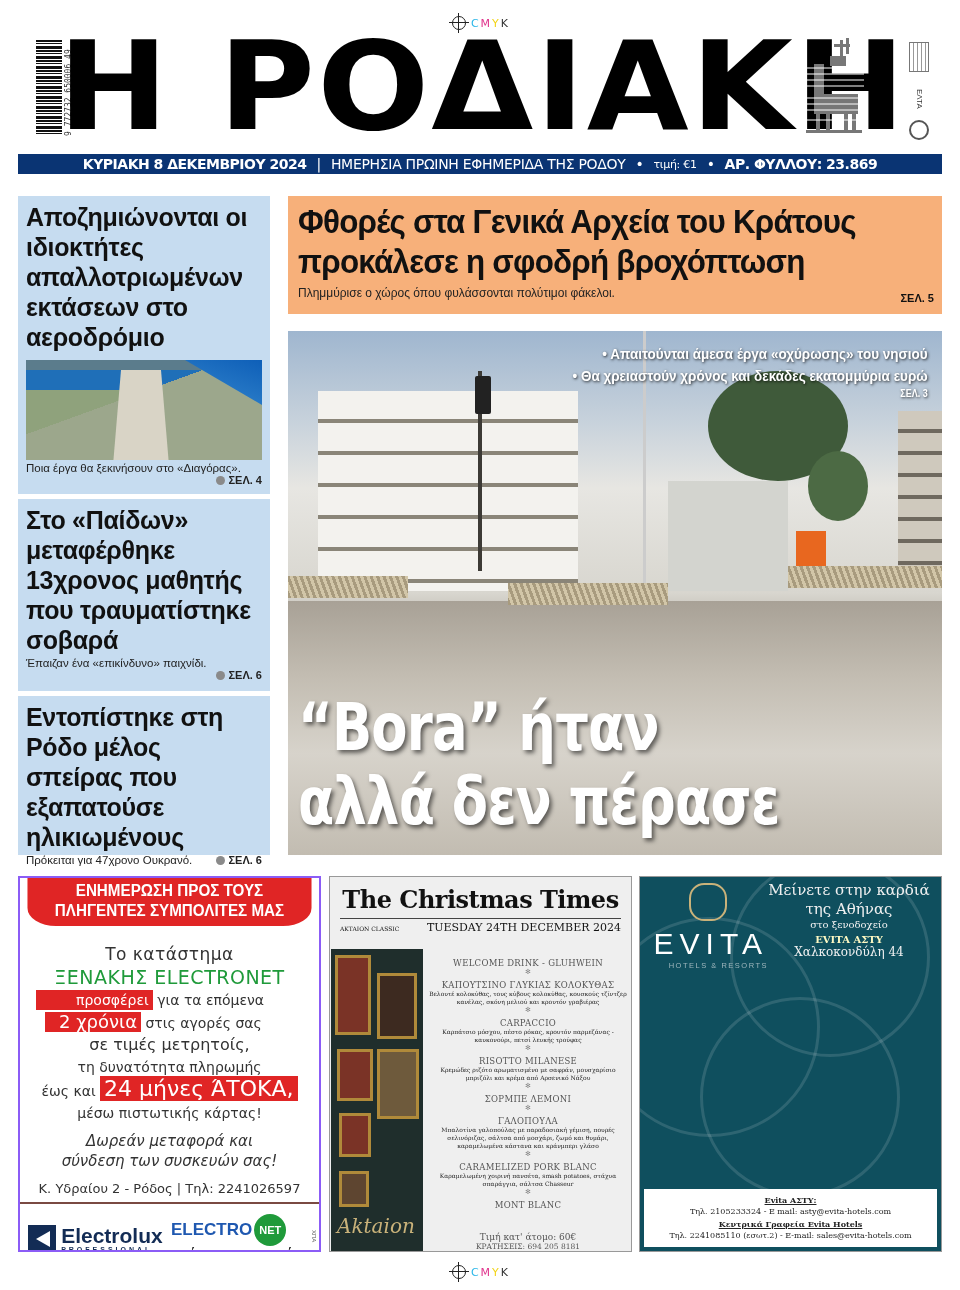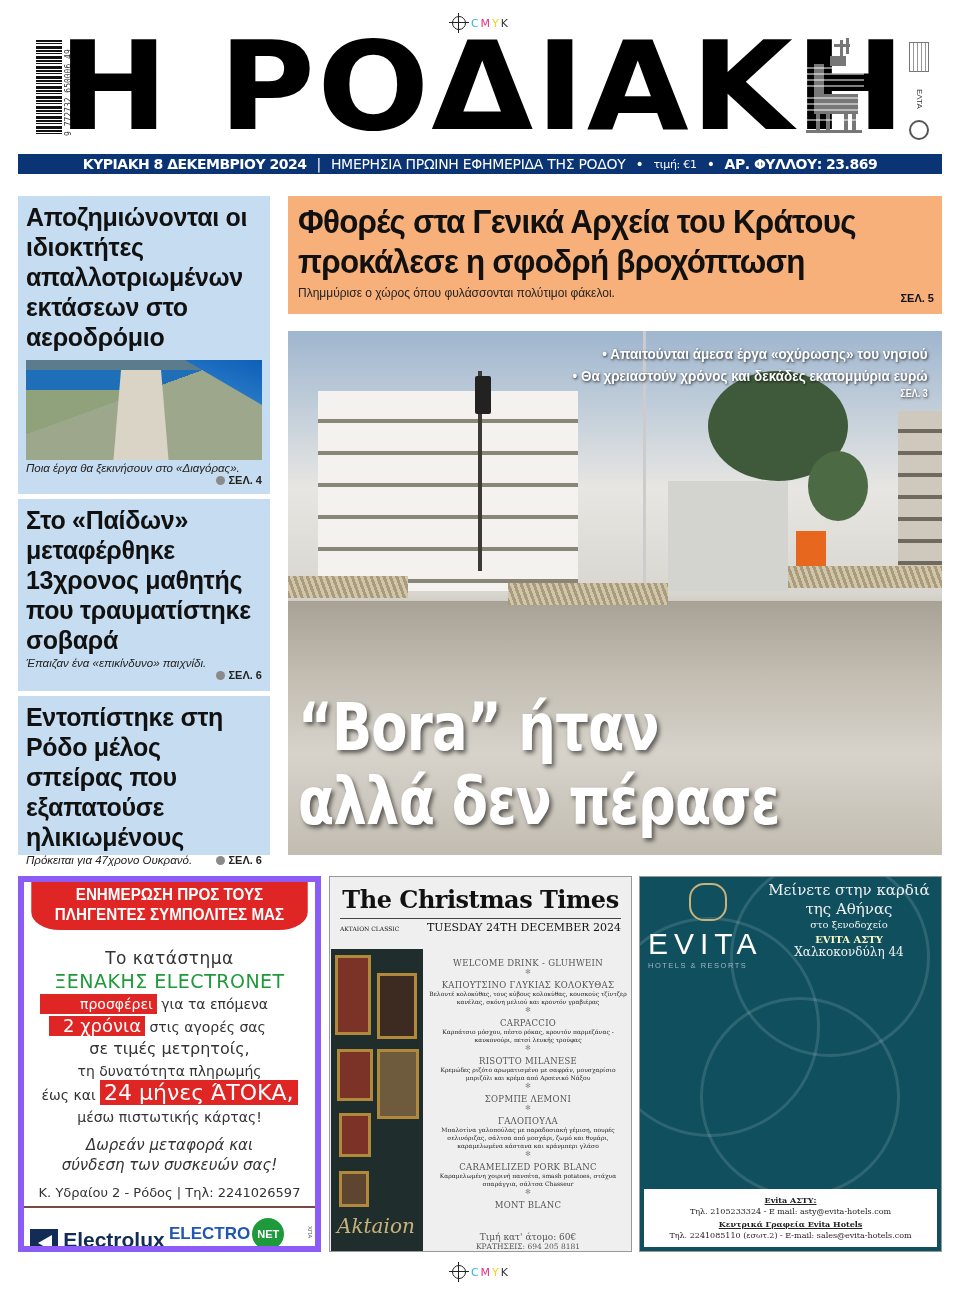--- a/index.html
+++ b/index.html
@@ -25,21 +25,21 @@
   .side-marks .seal { width: 20px; height: 20px; border: 2px solid #555; border-radius: 50%; margin: 0 auto; }
 
   .dateline { position: absolute; top: 154px; left: 18px; width: 924px; height: 20px; background: #0a3473; color: #fff; display: flex; align-items: center; justify-content: center; font-size: 14px; gap: 10px; font-family: "DejaVu Sans", sans-serif; transform-origin: center; }
   .dateline .bold { font-weight: bold; letter-spacing: -0.5px; }
   .dateline .light { font-weight: normal; letter-spacing: -0.3px; }
   .dateline .small { font-size: 11px; }
 
   
   .left-story { position: absolute; left: 18px; width: 252px; background: #c6dcf0; padding: 6px 8px; }
   .left-story h2 { font-family: "Liberation Sans", sans-serif; font-weight: bold; font-size: 25px; line-height: 30px; letter-spacing: -0.3px; color: #111; }
-  .left-story .sub { font-size: 11.5px; color: #222; margin-top: 2px; font-style: italic; }
+  .left-story .sub { font-size: 11.5px; color: #222; margin-top: 2px; }
   .left-story .page-ref { font-size: 11px; font-weight: bold; text-align: right; color: #222; }
   .left-story .page-ref .dot { display: inline-block; width: 9px; height: 9px; border-radius: 50%; background: #8a8a8a; margin-right: 3px; vertical-align: -1px; }
   .airport { width: 236px; height: 100px; margin-top: 8px; background:
       linear-gradient(160deg, transparent 0 40%, #9ca78c 40% 100%),
       linear-gradient(180deg, #5b7c8c 0 10%, #1f6fb8 10% 30%, #8fa27c 30% 100%);
     position: relative; overflow: hidden; }
   .airport .runway { position: absolute; left: 95px; top: 10px; width: 40px; height: 100px; background: #d9d4c6; transform: perspective(200px) rotateX(40deg); transform-origin: top; }
   .airport .sea { position: absolute; right: 0; top: 0; width: 110px; height: 45px; background: linear-gradient(200deg, #0e5fb8, #3c8ed1); clip-path: polygon(30% 0, 100% 0, 100% 100%); }
 
   
@@ -69,21 +69,21 @@
   .debris.d3 { left: 500px; top: 235px; width: 154px; }
   .water { position: absolute; left: 0; top: 270px; width: 654px; height: 254px;
     background: linear-gradient(180deg, #a8a196 0%, #c3bdb2 30%, #d7d3cb 60%, #c2bcb1 100%); }
 
   .hero-bullets { position: absolute; right: 14px; top: 12px; text-align: right; color: #fff; font-weight: bold; font-size: 15px; line-height: 22px; text-shadow: 1px 1px 3px rgba(0,0,0,0.8); transform: scaleX(0.9); transform-origin: right; }
   .hero-bullets .page-ref { font-size: 10px; line-height: 14px; }
   .hero-title { position: absolute; left: 10px; top: 360px; color: #fff; font-family: "DejaVu Sans", sans-serif; font-weight: bold; font-size: 66px; line-height: 74px; letter-spacing: -1px; text-shadow: 3px 3px 5px rgba(0,0,0,0.55); transform: scaleX(0.8); transform-origin: left; white-space: nowrap; }
 
   
   .ad { position: absolute; top: 876px; height: 376px; border: 1px solid #999; overflow: hidden; }
-  .ad-electronet { left: 18px; width: 303px; background: #fff; border: 6px solid #8b5cf6; }
+  .ad-electronet { left: 18px; width: 303px; background: #fff; border: 2px solid #8b5cf6; }
   .ad-electronet .banner { background: #e02525; color: #fff; text-align: center; font-size: 16px; font-weight: bold; line-height: 20px; padding: 3px 4px 5px; border-radius: 0 0 30px 30px / 0 0 18px 18px; transform: scaleX(0.95); }
   .ad-electronet .body { text-align: center; font-family: "DejaVu Sans", sans-serif; color: #333; }
   .ad-electronet .l1 { font-size: 17px; margin-top: 18px; letter-spacing: 0.5px; }
   .ad-electronet .brand { font-size: 19px; color: #1f9a3a; margin-top: 2px; letter-spacing: 0.5px; }
   .ad-electronet .row { font-size: 14px; margin-top: 2px; line-height: 20px; }
   .ad-electronet .hl { background: #e02525; color: #fff; font-size: 22px; padding: 0 4px; }
   .ad-electronet .hl-left { display: inline-block; background: #e02525; color: #fff; padding: 0 4px 0 40px; margin-left: -4px; }
   .ad-electronet .italic { font-style: italic; font-size: 15px; line-height: 20px; margin-top: 8px; }
   .ad-electronet .address { font-size: 13px; margin-top: 10px; padding-bottom: 6px; border-bottom: 2px solid #7a4a42; }
   .ad-electronet .logos { display: flex; align-items: center; justify-content: space-around; padding: 10px 4px; }
@@ -106,21 +106,21 @@
   .xmas-menu { position: absolute; left: 98px; top: 78px; width: 200px; text-align: center; font-family: "DejaVu Serif", serif; color: #222; }
   .xmas-menu .dish { font-size: 8.5px; color: #555; letter-spacing: 0.3px; margin-top: 3px; }
   .xmas-menu .desc { font-size: 6px; line-height: 8px; color: #222; }
   .xmas-menu .star { font-size: 7px; color: #888; line-height: 9px; }
   .xmas-menu .price { font-size: 9px; color: #555; margin-top: 22px; }
   .xmas-menu .res { font-size: 7.5px; color: #555; }
   .aktaion { position: absolute; left: 6px; bottom: 14px; color: #c9b27a; font-family: "DejaVu Serif", serif; font-style: italic; font-size: 20px; }
 
   .ad-evita { left: 639px; width: 303px; background: #0f4f5e; color: #f0f0f0; }
   .evita-rings { position: absolute; border: 3px solid rgba(255,255,255,0.13); border-radius: 50%; }
-  .evita-logo { position: absolute; left: 8px; top: 6px; width: 120px; text-align: left; }
+  .evita-logo { position: absolute; left: 8px; top: 6px; width: 120px; text-align: right; }
   .evita-logo .emblem { width: 38px; height: 38px; margin: 0 auto; border: 2px solid #c9b27a; border-radius: 40%; position: relative; }
   .evita-logo .word { font-size: 30px; letter-spacing: 6px; color: #fff; margin-top: 6px; }
   .evita-logo .hr { font-size: 7.5px; letter-spacing: 1.5px; color: #9fb7bd; }
   .evita-right { position: absolute; left: 118px; top: 4px; width: 182px; text-align: center; font-family: "DejaVu Serif", serif; }
   .evita-right .big { font-size: 15px; line-height: 19px; }
   .evita-right .small { font-size: 10px; }
   .evita-right .gold { color: #fef9c3; font-weight: bold; font-size: 10px; margin-top: 4px; }
   .evita-right .addr { font-size: 12px; }
   .evita-offer { position: absolute; left: 0; width: 100%; top: 160px; text-align: center; font-family: "DejaVu Serif", serif; font-style: italic; font-size: 15px; line-height: 26px; }
   .evita-contact { position: absolute; left: 4px; right: 4px; bottom: 4px; height: 58px; background: #fff; color: #222; text-align: center; font-family: "DejaVu Serif", serif; font-size: 8px; line-height: 11px; padding-top: 6px; }

